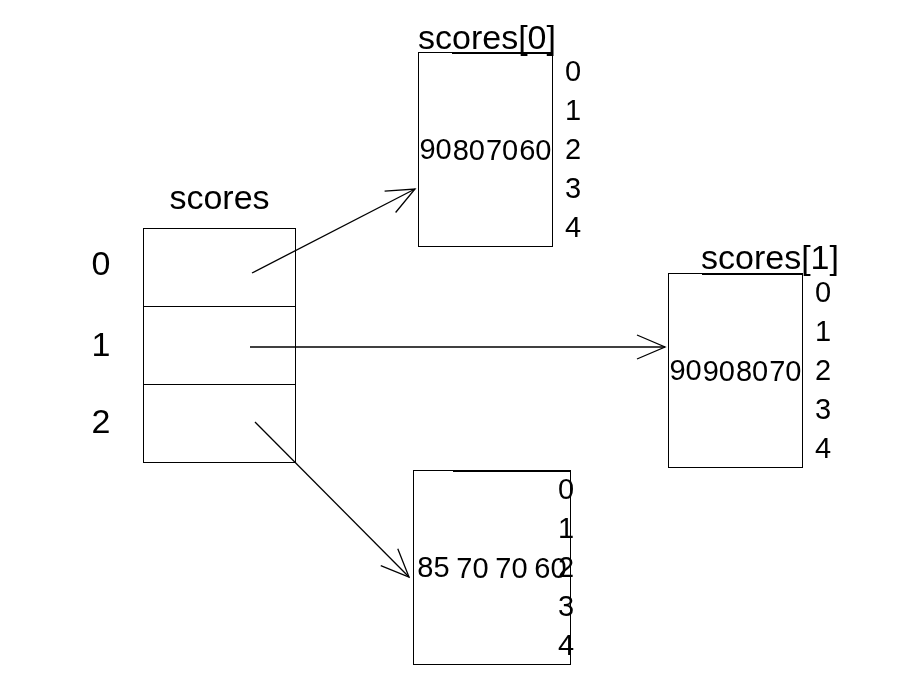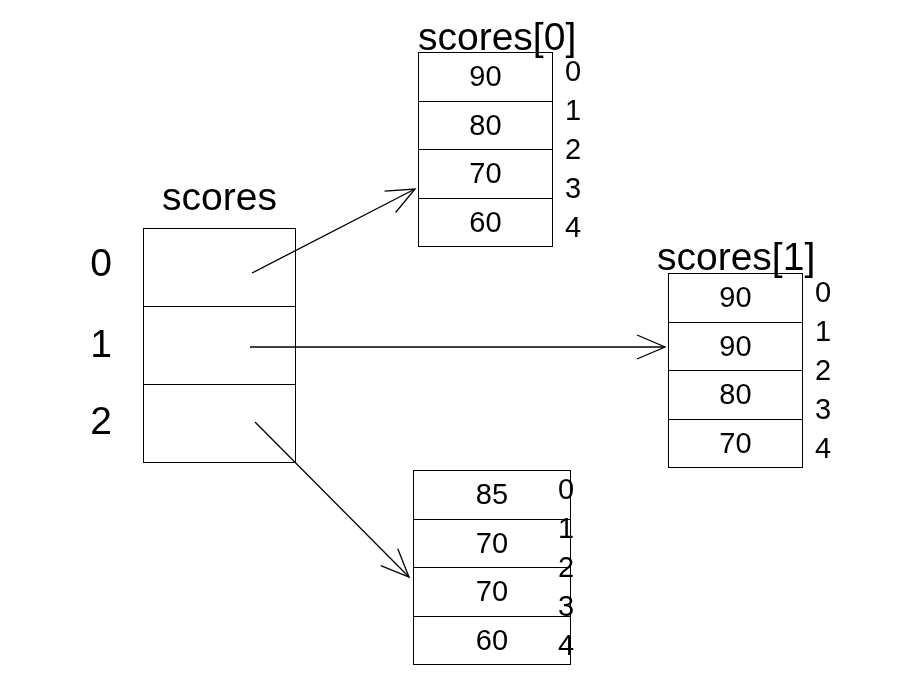--- a/index.html
+++ b/index.html
@@ -11,21 +11,21 @@
     position: relative;
     width: 915px;
     height: 684px;
     background: #ffffff;
     font-family: "Liberation Sans", "DejaVu Sans", sans-serif;
     color: #000000;
     overflow: hidden;
   }
   .label {
     position: absolute;
-    font-size: 39px;
+    font-size: 34px;
     line-height: 30px;
     white-space: nowrap;
   }
   .centered {
     text-align: center;
   }
   
   .main-box {
     position: absolute;
     left: 143px;
@@ -41,21 +41,21 @@
   .main-cell + .main-cell { border-top: 1.5px solid #000; }
 
   
   .arr-table {
     position: absolute;
     width: 135px;
     height: 195px;
     border: 1.5px solid #000;
     box-sizing: border-box;
     display: flex;
-    flex-direction: column;
+    flex-direction: row;
   }
   .arr-row {
     flex: 1;
     display: flex;
     align-items: center;
     justify-content: center;
     font-size: 29px;
   }
   .arr-row + .arr-row { border-top: 1.5px solid #000; text-align: right; }
 
@@ -117,21 +117,21 @@
     <div class="arr-row">60</div>
   </div>
   <div class="idx-col" style="left:565px; top:52px;">
     <div class="idx-cell">0</div>
     <div class="idx-cell">1</div>
     <div class="idx-cell">2</div>
     <div class="idx-cell">3</div>
     <div class="idx-cell">4</div>
   </div>
 
-  <div class="label centered" style="left:657px; top:242px; width:135px;text-align:center;">scores[1]</div>
+  <div class="label centered" style="left:701px; top:242px; width:135px;text-align:center;">scores[1]</div>
   <div class="arr-table" style="left:668px; top:273px;">
     <div class="arr-row">90</div>
     <div class="arr-row">90</div>
     <div class="arr-row">80</div>
     <div class="arr-row">70</div>
   </div>
   <div class="idx-col" style="left:815px; top:273px;">
     <div class="idx-cell">0</div>
     <div class="idx-cell">1</div>
     <div class="idx-cell">2</div>

